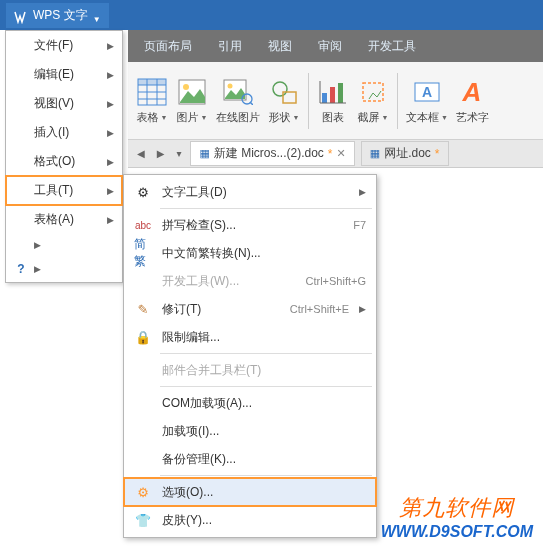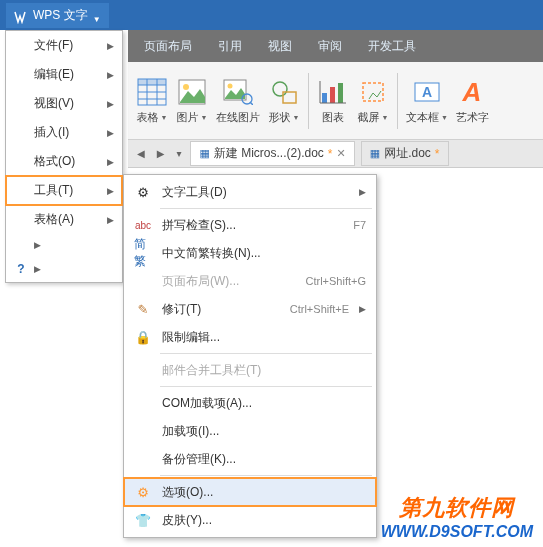--- a/index.html
+++ b/index.html
@@ -36,21 +36,21 @@
 .submenu-item { display: flex; align-items: center; padding: 5px 10px; font-size: 12px; color: #333; gap: 10px; min-height: 27px; }
 .submenu-item .icon-slot { width: 18px; height: 18px; display: flex; align-items: center; justify-content: center; font-size: 13px; }
 .submenu-item .label { flex: 1; }
 .submenu-item .shortcut { color: #888; font-size: 11px; text-align: center; }
 .submenu-item .chevron { font-size: 9px; color: #666; }
 .submenu-item.disabled { color: #aaa; }
 .submenu-sep { height: 1px; background: #ddd; margin: 2px 4px 2px 36px; }
 .submenu-item.highlighted { background: #e4edf9; outline: 2px solid #ff9933; outline-offset: -1px; }
 
 .watermark { position: absolute; right: 10px; bottom: 6px; text-align: center; }
-.watermark .cn { color: #ff6600; font-size: 22px; font-weight: bold; font-style: italic; letter-spacing: 1px; text-shadow: 1px 1px 0 #fff; }
+.watermark .cn { color: #ff6600; font-size: 22px; font-weight: normal; font-style: italic; letter-spacing: 1px; text-shadow: 1px 1px 0 #fff; }
 .watermark .url { color: #1a66cc; font-size: 16px; font-weight: bold; font-style: italic; }
 
 svg { display: block; }
 </style>
 </head>
 <body>
 
 <div class="top-bar">
   <div class="app-title-btn">
     <svg width="14" height="14" viewBox="0 0 14 14">
@@ -252,21 +252,21 @@
     <span class="icon-slot" style="color:#c04040;font-size:10px">abc</span>
     <span class="label">拼写检查(S)...</span>
     <span class="shortcut">F7</span>
   </div>
   <div class="submenu-item">
     <span class="icon-slot" style="font-size:12px;color:#2d6cb4">简繁</span>
     <span class="label">中文简繁转换(N)...</span>
   </div>
   <div class="submenu-item disabled">
     <span class="icon-slot"></span>
-    <span class="label">页面布局(W)...</span>
+    <span class="label">开发工具(W)...</span>
     <span class="shortcut">Ctrl+Shift+G</span>
   </div>
   <div class="submenu-item">
     <span class="icon-slot" style="color:#c08040">✎</span>
     <span class="label">修订(T)</span>
     <span class="shortcut">Ctrl+Shift+E</span>
     <span class="chevron">▶</span>
   </div>
   <div class="submenu-item">
     <span class="icon-slot" style="color:#c08040">🔒</span>

